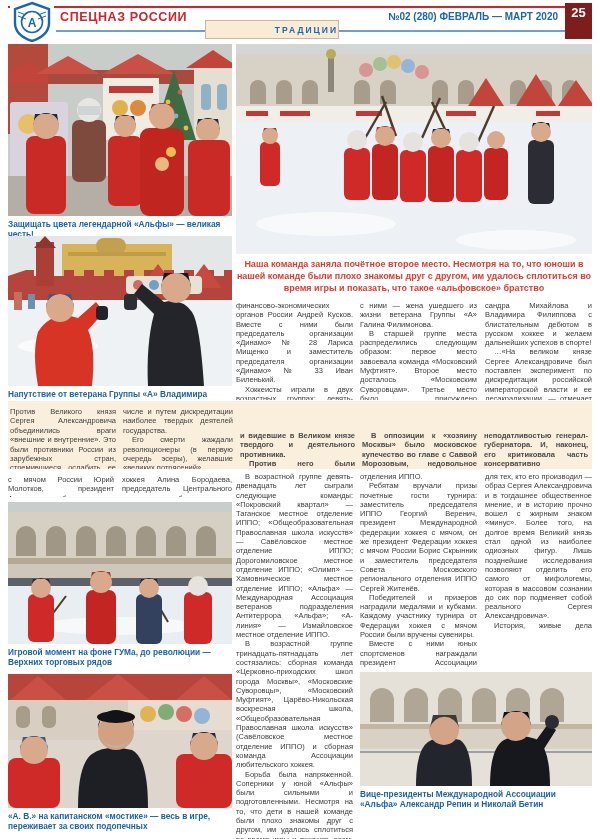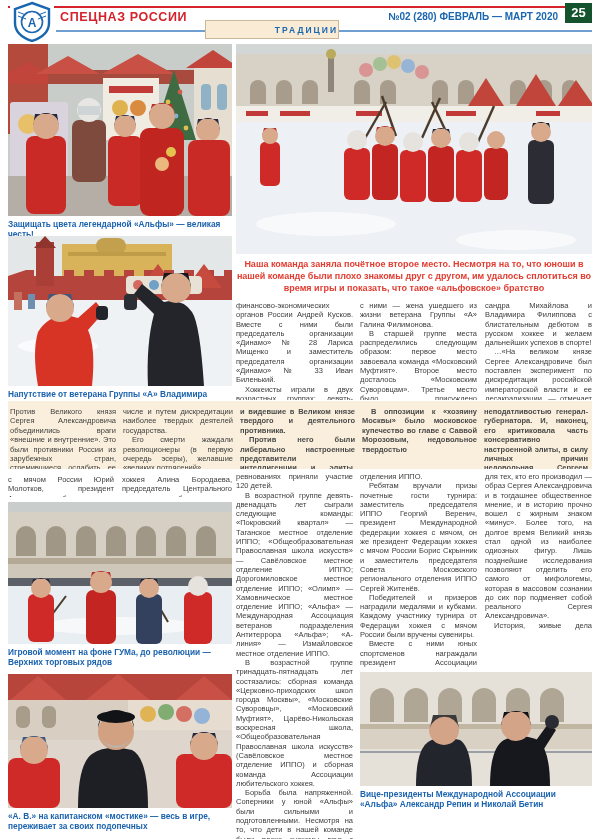--- a/index.html
+++ b/index.html
@@ -5,41 +5,41 @@
   html,body{margin:0;padding:0;background:#888;}
   .page{position:relative;width:600px;height:839px;background:#ffffff;margin:0 auto;
         font-family:"Liberation Sans",sans-serif;overflow:hidden;}
   
   .rule-red{position:absolute;left:8px;right:8px;top:6px;height:2px;background:#d5222b;}
   .rule-blue{position:absolute;left:56px;right:8px;top:30px;height:2px;background:#6f9fd0;}
   .logo{position:absolute;left:10px;top:0px;width:44px;height:42px;background:#fff;z-index:3;}
   .brand{position:absolute;left:60px;top:10px;font-size:12.5px;font-weight:bold;color:#d5222b;
          letter-spacing:.6px;z-index:2;}
   .issue{position:absolute;right:42px;top:11px;font-size:10px;font-weight:bold;color:#1a67b0;z-index:2;}
-  .pagenum{position:absolute;right:8px;top:3px;width:27px;height:20px;background:#14532d;color:#fff;
+  .pagenum{position:absolute;right:8px;top:3px;width:27px;height:36px;background:#7f1d1d;color:#fff;
            font-weight:bold;font-size:13px;text-align:center;line-height:20px;z-index:2;}
   .section-box{position:absolute;left:205px;top:20px;width:132px;height:17px;background:#faecd4;
                border:1px solid #c9b89a;z-index:4;display:flex;align-items:center;justify-content:flex-end;}
   .section-label{font-size:8.5px;font-weight:bold;color:#1a67b0;letter-spacing:2px;}
   
   .photo{position:absolute;overflow:hidden;background:#dfe2e4;}
   .photo svg{display:block;width:100%;height:100%;}
   
   .cap{position:absolute;font-size:8.3px;line-height:10px;font-weight:bold;color:#1a62ae;}
   .cap-red{position:absolute;font-size:9px;line-height:12px;font-weight:bold;color:#e23c31;text-align:center;}
   
   .bt{position:absolute;font-size:7.5px;line-height:9.3px;color:#3c3c3c;text-align:justify;overflow:hidden;}
   .bt p{margin:0;}
   .ind{text-indent:9px;}
   
   .callout{position:absolute;left:8px;top:401px;width:584px;height:68px;background:#f9efdc;
            display:flex;gap:7px;padding-top:6px;box-sizing:border-box;}
   .cc{font-size:7.5px;line-height:9.4px;text-align:justify;color:#3f3f3f;overflow:hidden;}
   .cc p{margin:0;}
-  .cc.bold{font-weight:bold;color:#4a4a4a;}
+  .cc.bold{font-weight:bold;color:#4a4a4a;margin-top:24px;}
 </style>
 </head>
 <body>
 
 <div class="page">
 
   <div class="rule-red"></div>
   <div class="rule-blue"></div>
 
   <div class="logo">
@@ -323,21 +323,20 @@
       <path d="M70,134 q0,-44 14,-54 q14,-10 40,-4 q16,8 16,58 Z" fill="#1d1f24"></path>
       <circle cx="108" cy="58" r="18" fill="#d2a182"></circle>
       <path d="M92,62 a18,18 0 0 0 32,0 q-6,12 -16,12 q-10,0 -16,-12Z" fill="#b9b4ad"></path>
       <path d="M90,54 a18,18 0 0 1 36,0 l-4,-14 -28,0Z" fill="#121317"></path>
       <ellipse cx="108" cy="43" rx="19" ry="6" fill="#121317"></ellipse>
     </svg>
   </div>
   <div class="cap" style="left:8px;top:811px;width:224px;">«А. В.» на капитанском «мостике» — весь в игре, переживает за своих подопечных</div>
 
   <div class="bt" style="left:236px;top:472px;width:117px;height:367px;">
-    <p>ревнованиях приняли участие 120 детей.</p>
     <p class="ind">В возрастной группе девять-двенадцать лет сыграли следующие команды: «Покровский квартал» — Таганское местное отделение ИППО; «Общеобразовательная Православная школа искусств» — Савёловское местное отделение ИППО; Дорогомиловское местное отделение ИППО; «Олимп» — Хамовническое местное отделение ИППО; «Альфа» — Международная Ассоциация ветеранов подразделения Антитеррора «Альфа»; «А-линия» — Измайловское местное отделение ИППО.</p>
     <p class="ind">В возрастной группе тринадцать-пятнадцать лет состязались: сборная команда «Церковно-приходских школ города Москвы», «Московские Суворовцы», «Московский Муфтият», Царёво-Никольская воскресная школа, «Общеобразовательная Православная школа искусств» (Савёловское местное отделение ИППО) и сборная команда Ассоциации любительского хоккея.</p>
     <p class="ind">Борьба была напряженной. Соперники у юной «Альфы» были сильными и подготовленными. Несмотря на то, что дети в нашей команде были плохо знакомы друг с другом, им удалось сплотиться во время игры и показать всем, что такое «альфовское» братство.</p>
 
   </div>
   <div class="bt" style="left:360px;top:472px;width:117px;height:196px;">
     <p>отделения ИППО.</p>
     <p class="ind">Ребятам вручали призы почетные гости турнира: заместитель председателя ИППО Георгий Веренич, президент Международной федерации хоккея с мячом, он же президент Федерации хоккея с мячом России Борис Скрынник и заместитель председателя Совета Московского регионального отделения ИППО Сергей Житенёв.</p>
     <p class="ind">Победителей и призеров наградили медалями и кубками. Каждому участнику турнира от Федерации хоккея с мячом России были вручены сувениры.</p>
     <p class="ind">Вместе с ними юных спортсменов награждали президент Ассоциации любительского хоккея Алина Бородаева, председатель Центрального спортивного клуба финансово-экономических органов России Андрей Кусков и председатель организации «Динамо» № 28 Лариса Мищенко.</p>

